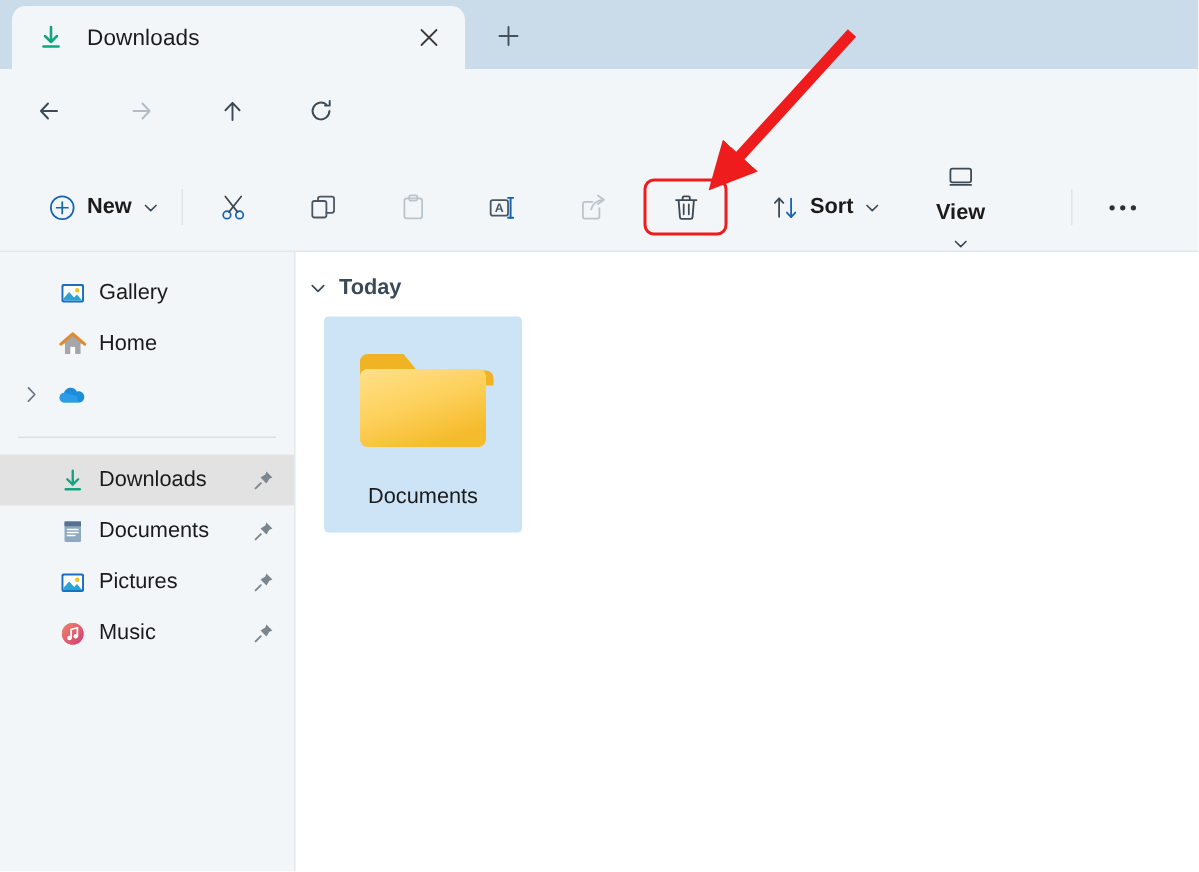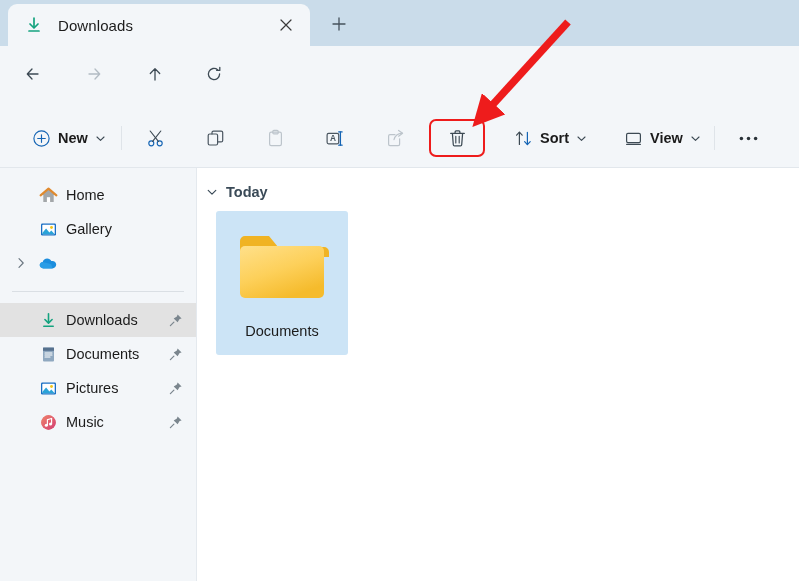--- a/index.html
+++ b/index.html
@@ -303,21 +303,21 @@
       </svg>
     </span>
     <span class="cmdlabel">Sort</span>
     <span style="display:flex;">
       <svg width="11" height="11" viewBox="0 0 11 11">
         <path d="M2 4 L5.5 7.4 L9 4" stroke="#3d4a54" stroke-width="1.1" fill="none" stroke-linecap="round" stroke-linejoin="round"></path>
       </svg>
     </span>
   </div>
 
-  <div class="cmdbtn" style="left:615px; padding:0 9px;">
+  <div class="cmdbtn" style="left:615px; padding:0 9px;flex-direction:column;">
     <span style="display:flex;">
       <svg width="19" height="19" viewBox="0 0 19 19">
         <rect x="2.6" y="4.4" width="13.8" height="9.2" rx="1.4" stroke="#3d4a54" stroke-width="1.2" fill="none"></rect>
         <path d="M2.6 15.3 H16.4" stroke="#3d4a54" stroke-width="1.2" stroke-linecap="round"></path>
       </svg>
     </span>
     <span class="cmdlabel">View</span>
     <span style="display:flex;">
       <svg width="11" height="11" viewBox="0 0 11 11">
         <path d="M2 4 L5.5 7.4 L9 4" stroke="#3d4a54" stroke-width="1.1" fill="none" stroke-linecap="round" stroke-linejoin="round"></path>
@@ -337,38 +337,38 @@
     </span>
   </div>
 
   <div class="sidebar">
 
     <div style="height:10px"></div>
 
     <div class="nav-item">
       <span class="nav-ico">
         <svg width="19" height="19" viewBox="0 0 19 19">
-          <path d="M2.4 9 L9.5 3 L16.6 9 L14.7 9 L14.7 16 L4.3 16 L4.3 9 Z" fill="#a3a7aa"></path>
-          <path d="M1.6 9.4 L9.5 2.6 L17.4 9.4" stroke="#e08a2e" stroke-width="2.1" fill="none" stroke-linecap="round" stroke-linejoin="round"></path>
-          <rect x="7.9" y="11.2" width="3.2" height="4.8" fill="#ffffff"></rect>
-        </svg>
-      </span>
-      <span class="nav-label">Home</span>
-    </div>
-
-    <div class="nav-item">
-      <span class="nav-ico">
-        <svg width="19" height="19" viewBox="0 0 19 19">
           <rect x="2" y="3.4" width="15" height="12.2" rx="1.3" fill="#1a6fc4"></rect>
           <rect x="3.3" y="4.7" width="12.4" height="9.6" rx="0.7" fill="#ffffff"></rect>
           <path d="M3.3 13 L7.1 8.6 L10.4 12.4 L12.3 10.4 L15.7 14.3 L3.3 14.3 Z" fill="#2aa3d8"></path>
           <circle cx="12.5" cy="7.5" r="1.45" fill="#f0c419"></circle>
         </svg>
       </span>
       <span class="nav-label">Gallery</span>
+    </div>
+
+    <div class="nav-item">
+      <span class="nav-ico">
+        <svg width="19" height="19" viewBox="0 0 19 19">
+          <path d="M2.4 9 L9.5 3 L16.6 9 L14.7 9 L14.7 16 L4.3 16 L4.3 9 Z" fill="#a3a7aa"></path>
+          <path d="M1.6 9.4 L9.5 2.6 L17.4 9.4" stroke="#e08a2e" stroke-width="2.1" fill="none" stroke-linecap="round" stroke-linejoin="round"></path>
+          <rect x="7.9" y="11.2" width="3.2" height="4.8" fill="#ffffff"></rect>
+        </svg>
+      </span>
+      <span class="nav-label">Home</span>
     </div>
 
     <div class="nav-item">
       <span class="nav-chev">
         <svg width="10" height="12" viewBox="0 0 10 12">
           <path d="M3 1.6 L7.2 6 L3 10.4" stroke="#6a7680" stroke-width="1.15" fill="none" stroke-linecap="round" stroke-linejoin="round"></path>
         </svg>
       </span>
       <span class="nav-ico">
         <svg width="20" height="19" viewBox="0 0 20 19">

